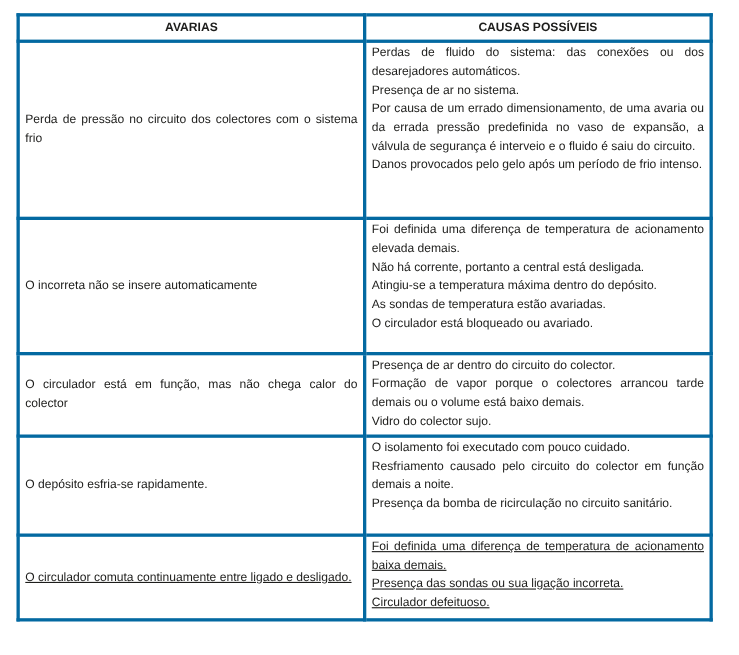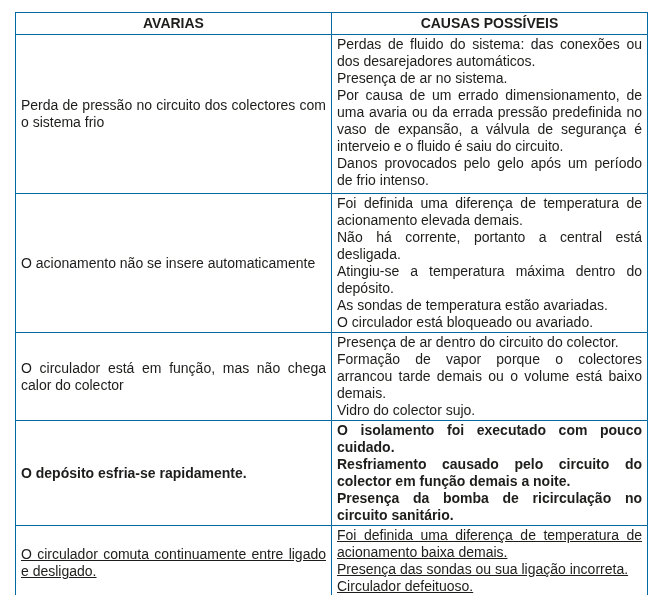--- a/index.html
+++ b/index.html
@@ -18,23 +18,23 @@
   .fault-table {
     position: absolute;
     left: 15px;
     top: 12px;
     width: 633px;
     border-collapse: collapse;
     table-layout: fixed;
   }
   .fault-table th,
   .fault-table td {
-    border: 1px solid #0369a1;
+    border: 3px solid #0369a1;
     vertical-align: middle;
-    font-size: 14px;
+    font-size: 11px;
     line-height: 17px;
     padding: 1px 5px;
     overflow: hidden;
   }
   .fault-table th {
     height: 19px;
     font-weight: bold;
     text-align: center;
     padding: 1px 4px;
   }
@@ -49,21 +49,21 @@
     vertical-align: top;
   }
   td.causas-cell p {
     margin: 0;
     text-align: justify;
   }
   
   tbody tr:nth-child(1) td { height: 156px; }
   tbody tr:nth-child(2) td { height: 118px; }
   tbody tr:nth-child(3) td { height: 70px;  }
-  tbody tr:nth-child(4) td { height: 85px; font-weight: bold;  }
+  tbody tr:nth-child(4) td { height: 85px;  }
   tbody tr:nth-child(5) td { height: 72px; text-decoration: underline;  }
 </style>
 </head>
 <body>
 
 <table class="fault-table">
   <colgroup>
       <col>
       <col>
     </colgroup>
@@ -78,21 +78,21 @@
     <td class="avaria-cell">Perda de pressão no circuito dos colectores com o sistema frio</td>
     <td class="causas-cell">
           <p>Perdas de fluido do sistema: das conexões ou dos desarejadores automáticos.</p>
           <p>Presença de ar no sistema.</p>
           <p>Por causa de um errado dimensionamento, de uma avaria ou da errada pressão predefinida no vaso de expansão, a válvula de segurança é interveio e o fluido é saiu do circuito.</p>
           <p>Danos provocados pelo gelo após um período de frio intenso.</p>
         </td>
   </tr>
 
   <tr>
-    <td class="avaria-cell">O acionamento não se insere automaticamente</td>
+    <td class="avaria-cell">O incorreta não se insere automaticamente</td>
     <td class="causas-cell">
           <p>Foi definida uma diferença de temperatura de acionamento elevada demais.</p>
           <p>Não há corrente, portanto a central está desligada.</p>
           <p>Atingiu-se a temperatura máxima dentro do depósito.</p>
           <p>As sondas de temperatura estão avariadas.</p>
           <p>O circulador está bloqueado ou avariado.</p>
         </td>
   </tr>
 
   <tr>

